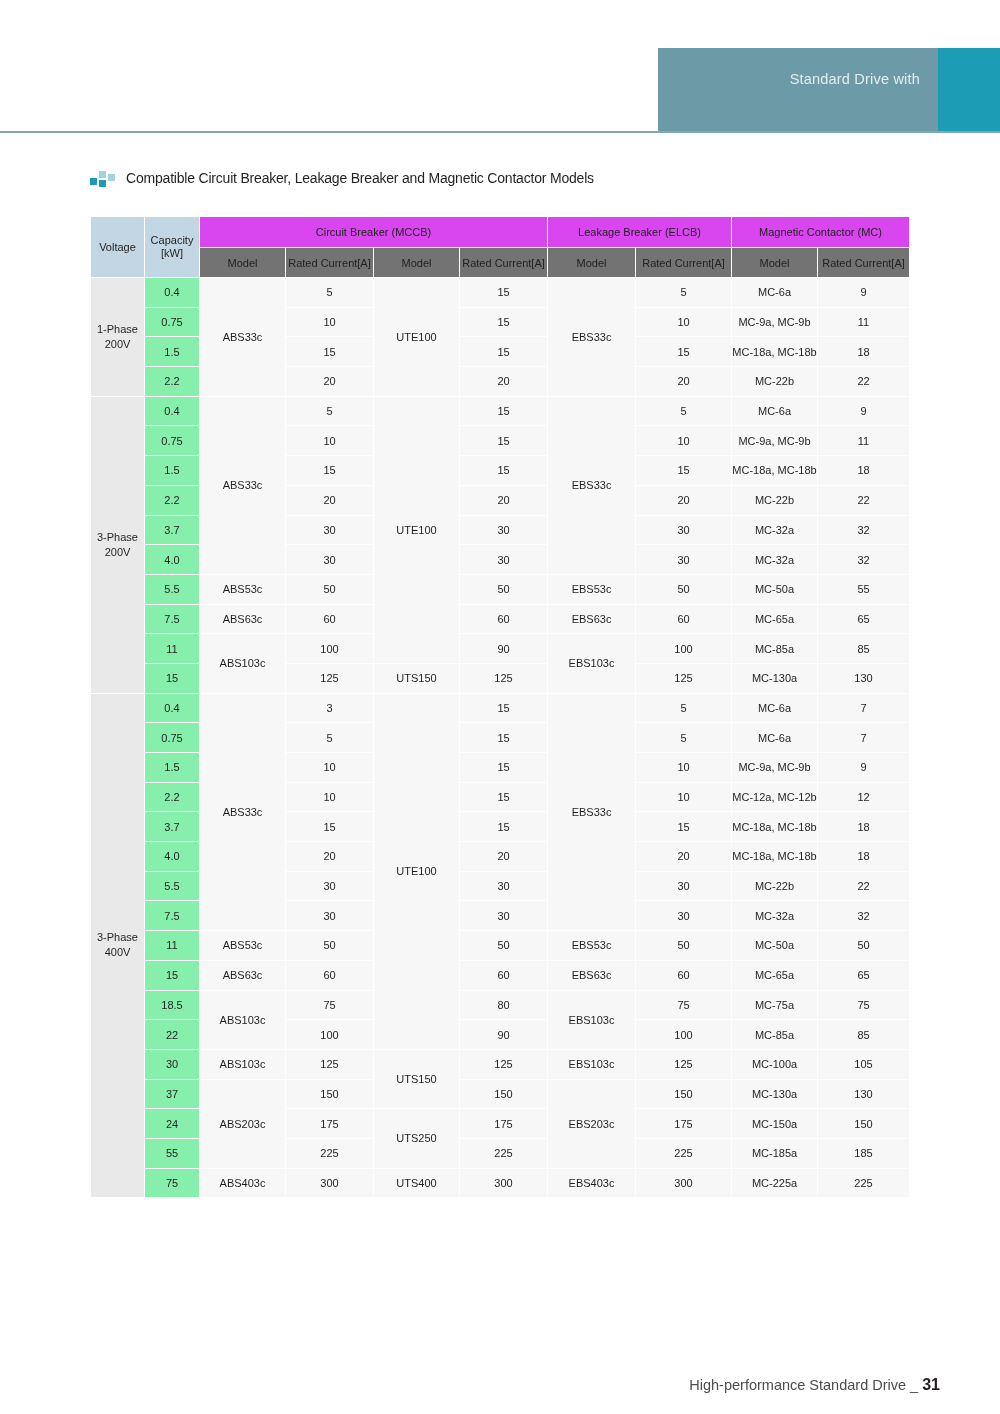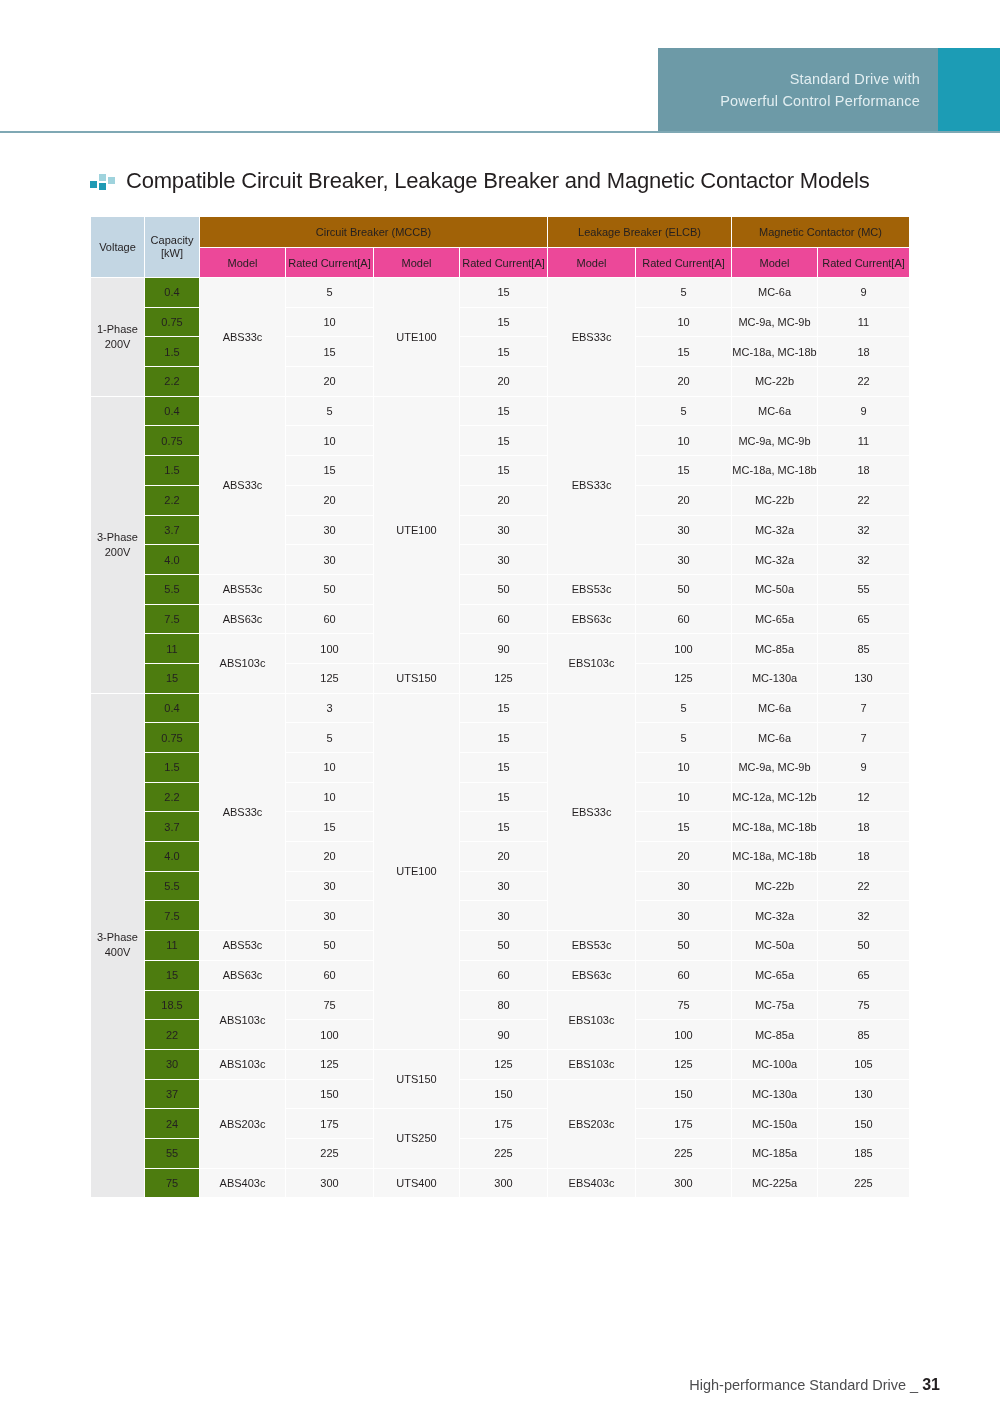--- a/index.html
+++ b/index.html
@@ -79,21 +79,21 @@
     position: absolute;
     display: block;
     width: 7px;
     height: 7px;
   }
   .title-mark i.a { left: 0px;  top: 10px; background: #1f9ab4; }
   .title-mark i.b { left: 9px;  top: 3px;  background: #9fd3dd; }
   .title-mark i.c { left: 9px;  top: 12px; background: #1f9ab4; }
   .title-mark i.d { left: 18px; top: 6px;  background: #9fd3dd; }
   .title-text {
-    font-size: 22px;
+    font-size: 14px;
     font-weight: 400;
     color: #231f20;
     letter-spacing: -0.2px;
     white-space: nowrap;
   }
 
   
   table.spec {
     position: absolute;
     left: 90px;
@@ -105,49 +105,49 @@
   table.spec td, table.spec th {
     border: 1px solid #ffffff;
     padding: 0;
     text-align: center;
     vertical-align: middle;
     font-weight: normal;
     font-size: 11px;
     color: #231f20;
   }
   .hdr-top th {
-    background: #a16207;
+    background: #d946ef;
     height: 30px;
     font-weight: bold;
     font-size: 12px;
     color: #1c3a4a;
   }
   .hdr-sub th {
-    background: #ec4899;
+    background: #737373;
     height: 29px;
     font-weight: bold;
     font-size: 11px;
     color: #1c3a4a;
     margin-left: 8px;
   }
   th.voltage-head, th.capacity-head {
     background: #c3d6e3;
     font-weight: bold;
     font-size: 11.5px;
     color: #1c3a4a;
     line-height: 13px;
   }
   td.voltage {
     background: #e9e9ea;
     font-weight: bold;
     font-size: 12px;
     line-height: 15px;
   }
   td.capacity {
-    background: #4d7c0f;
+    background: #86efac;
     font-weight: bold;
     font-size: 11.5px;
     height: 28.7px;
   }
   td.cell {
     background: #f7f7f7;
     font-size: 11px;
   }
   td.model {
     background: #f7f7f7;
@@ -190,21 +190,20 @@
   }
 </style>
 </head>
 <body>
 
 <div class="header">
   <div class="header-teal"></div>
   <div class="header-dark"></div>
   <div class="header-text">
     <div>Standard Drive with</div>
-    <div>Powerful Control Performance</div>
   </div>
   <div class="header-rule"></div>
 </div>
 
 <div class="title-row">
   <span class="title-mark">
     <i class="a"></i>
       <i class="b"></i>
       <i class="c"></i>
       <i class="d"></i>

